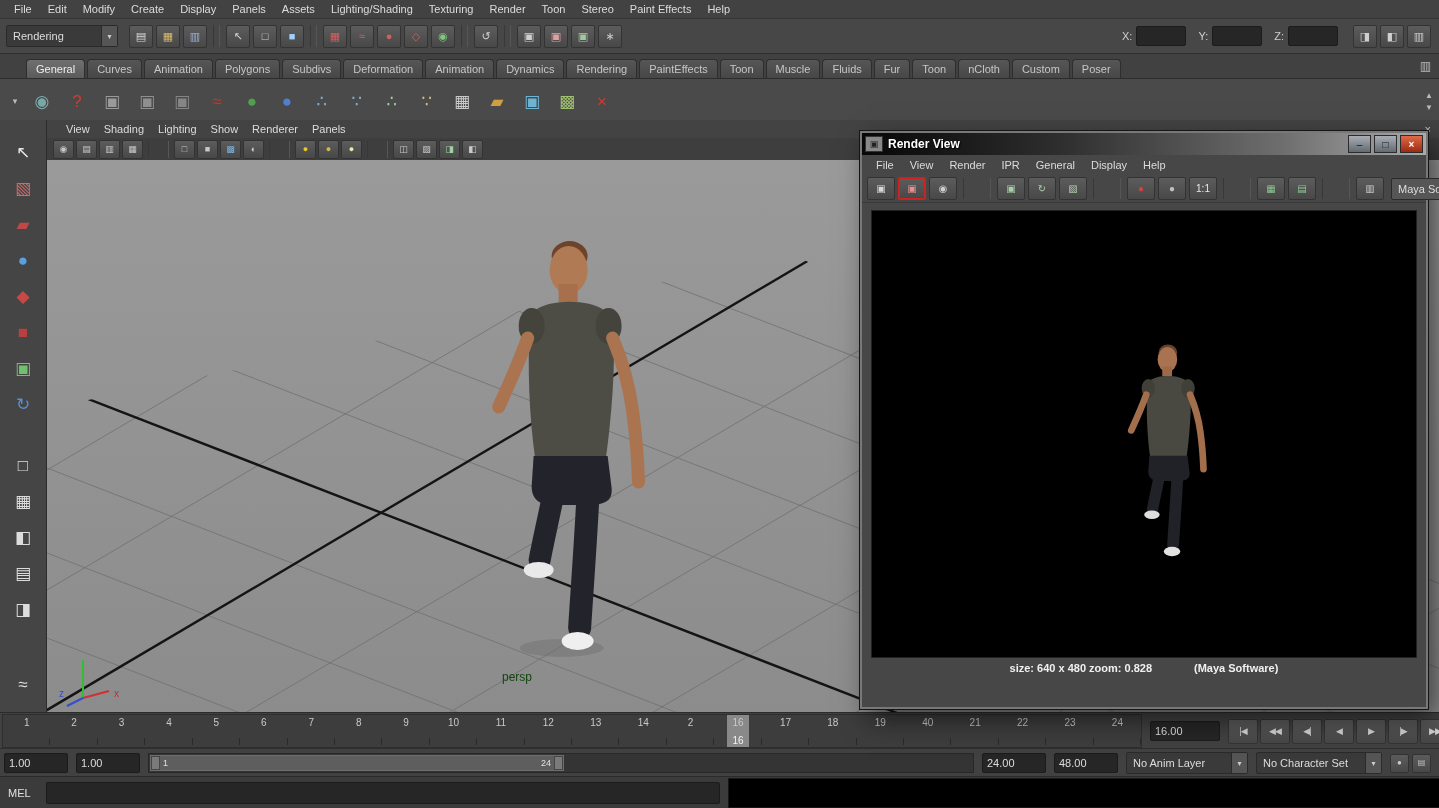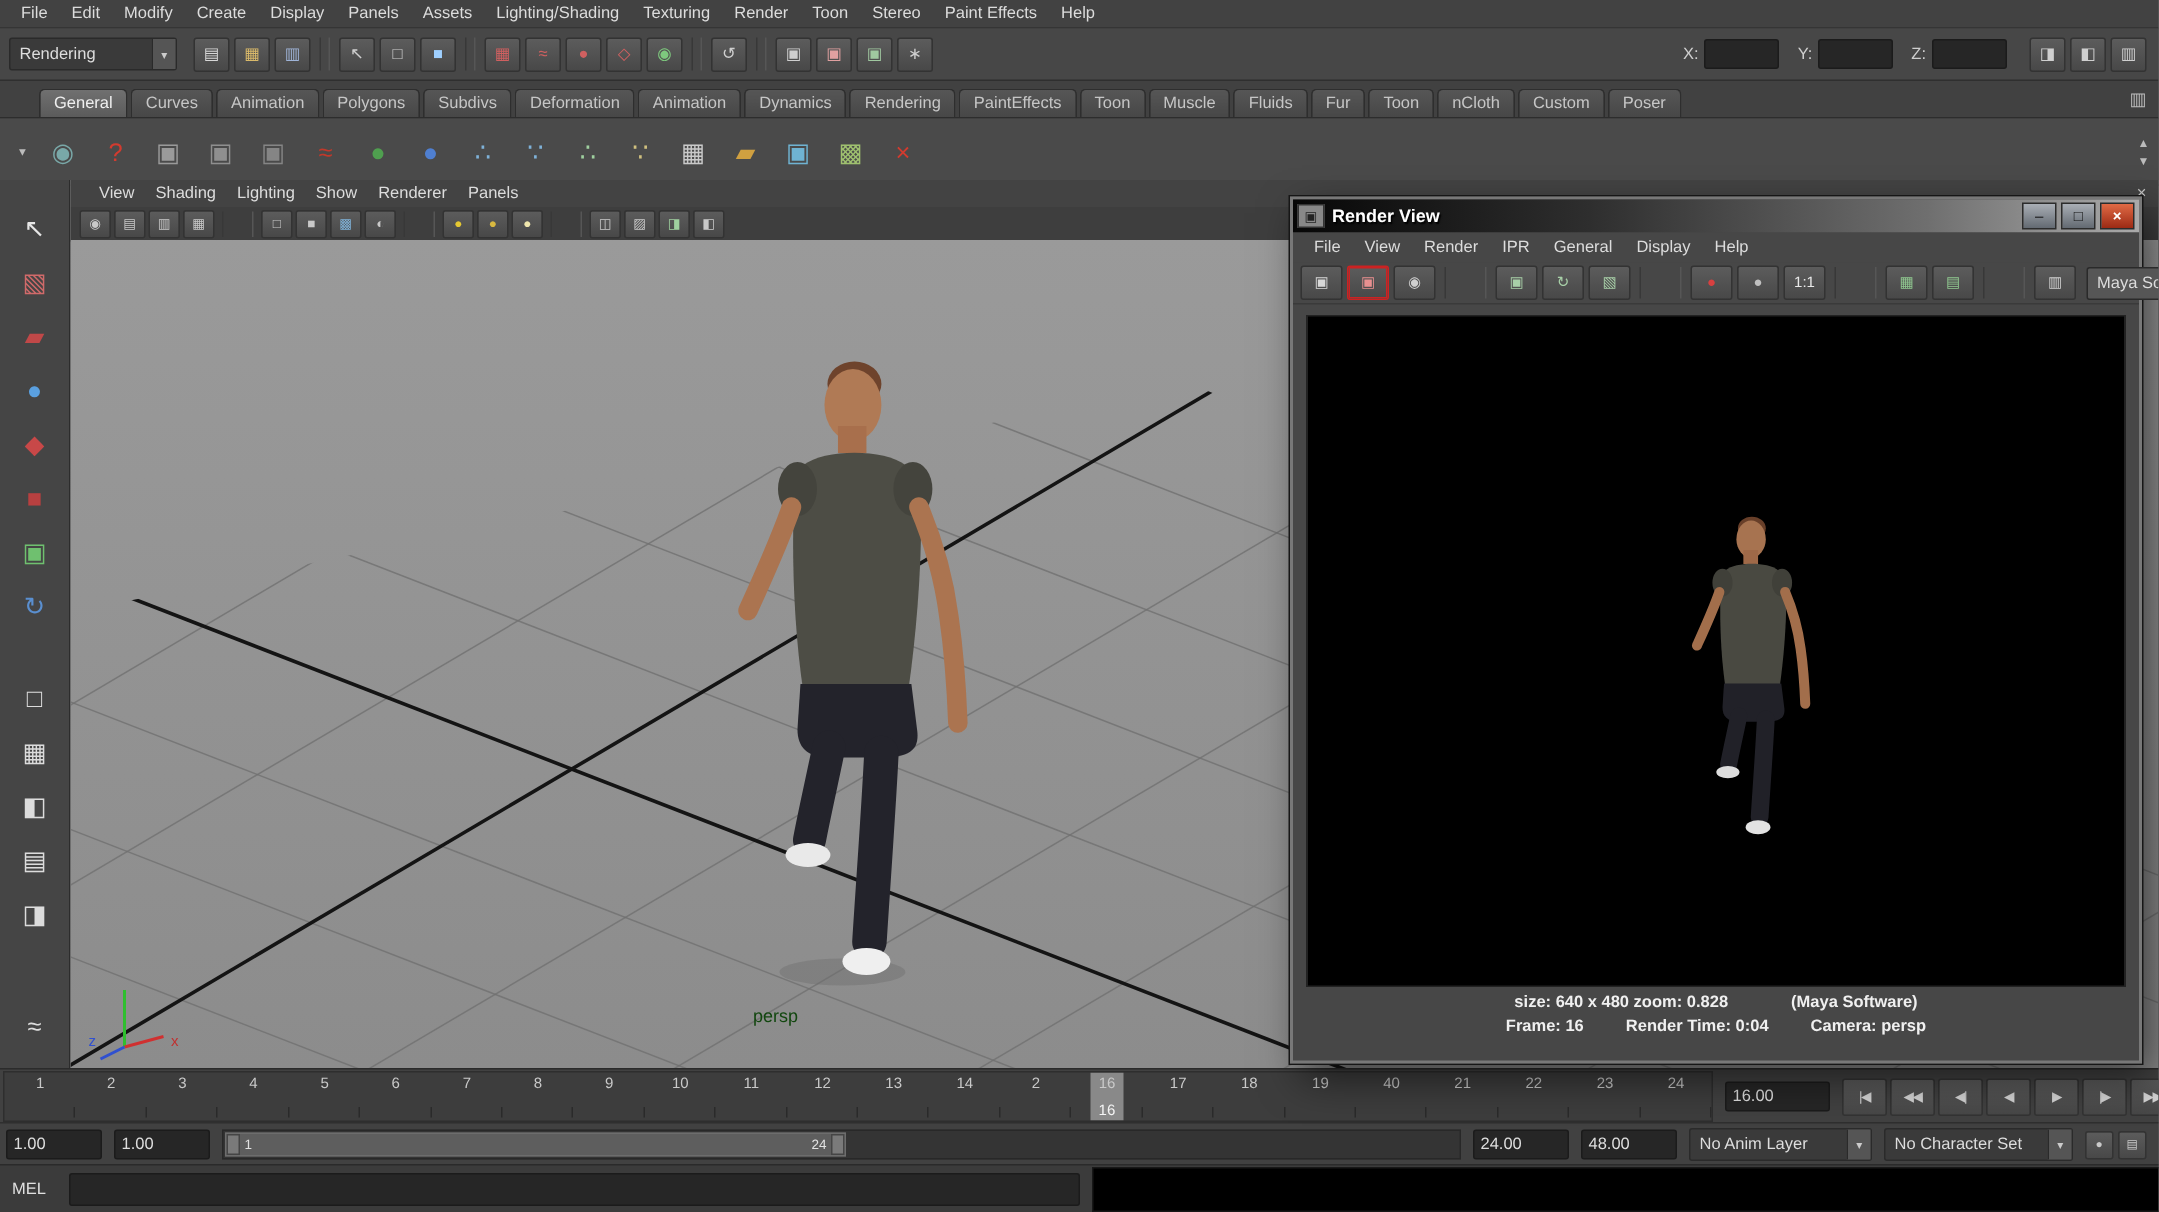--- a/index.html
+++ b/index.html
@@ -572,25 +572,20 @@
     <div class="rw-canvas">
       <svg viewBox="0 0 546 446" preserveAspectRatio="none">
         <use href="#char-sym" x="253" y="124" width="88" height="228" opacity="0.95"></use>
       </svg>
     </div>
     <div class="rw-status">
       <div class="line">
         <span>size: 640 x 480 zoom: 0.828</span>
         <span class="wide-gap">(Maya Software)</span>
       </div>
-      <div class="line">
-        <span>Frame: 16</span>
-        <span>Render Time: 0:04</span>
-        <span>Camera: persp</span>
-      </div>
     </div>
   </div>
 
   <div class="timeline">
     <div class="ruler">
       <div class="playhead">
         <div class="ph-label">16</div>
       </div>
       <div class="ticks-row">
         <div class="tl-cell">1</div>

